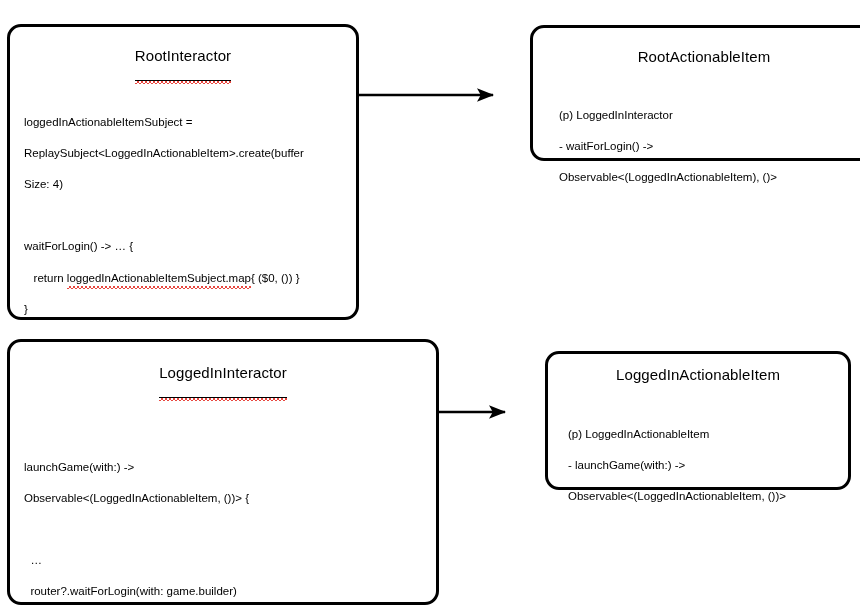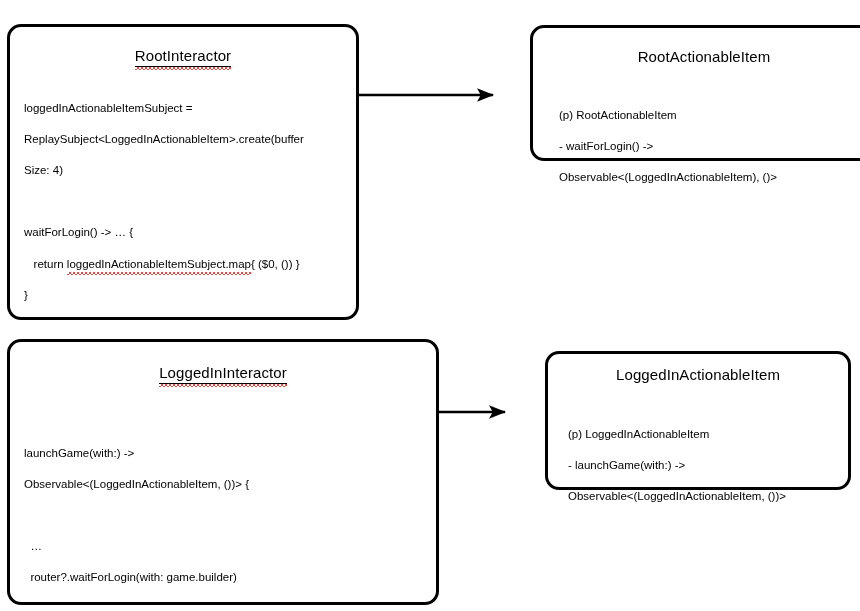--- a/index.html
+++ b/index.html
@@ -34,21 +34,21 @@
     font-size: 15px;
     font-weight: 400;
     letter-spacing: 0.1px;
     line-height: 18px;
     white-space: nowrap;
   }
   .title-underline {
     display: inline-block;
     position: relative;
     border-bottom: 1.5px solid #000;
-    padding-bottom: 1px;
+    padding-bottom: 15px;
   }
   .squiggle {
     position: relative;
     display: inline-block;
   }
   .squiggle::after {
     content: "";
     position: absolute;
     left: 0;
     right: 0;
@@ -147,21 +147,21 @@
 
 <span>}</span>
     </div>
   </div>
 
   <div class="node" id="node-root-actionable-item">
     <div class="node-title">
       <span>RootActionableItem</span>
     </div>
     <div class="code">
-<span>(p) RootActionableItem</span>
+<span>(p) LoggedInInteractor</span>
 
 <span>- waitForLogin() -&gt;</span>
 
 <span>Observable&lt;(LoggedInActionableItem), ()&gt;</span>
     </div>
   </div>
 
   <div class="node" id="node-loggedin-interactor">
     <div class="node-title">
       <span class="title-underline squiggle title-squiggle">LoggedInInteractor</span>

